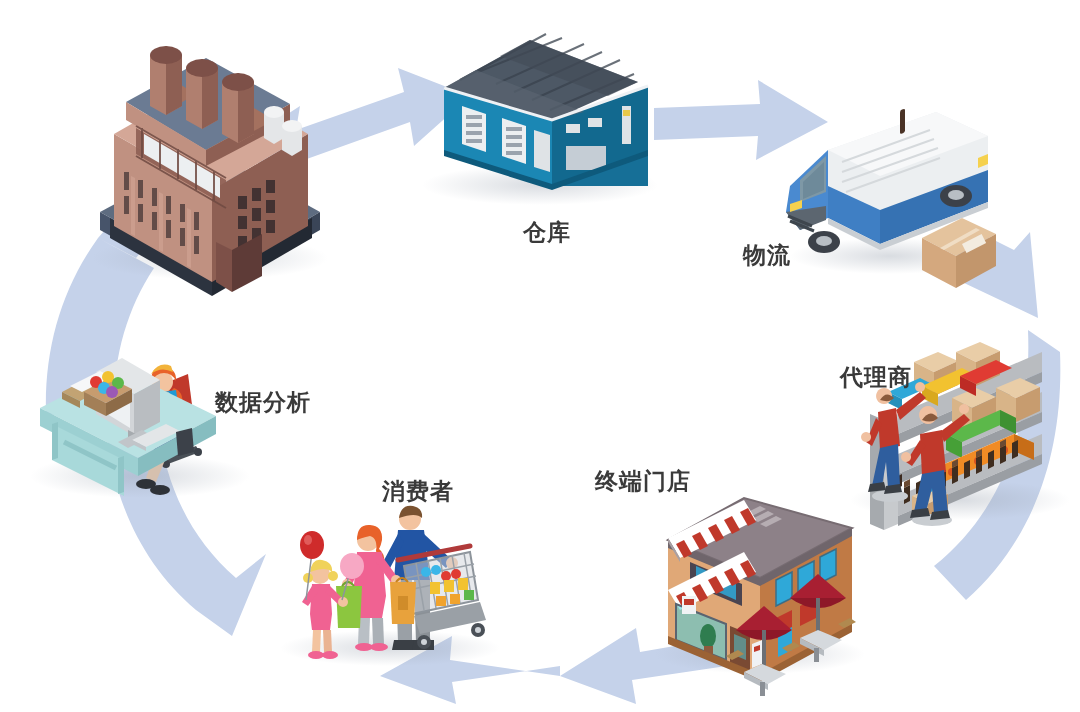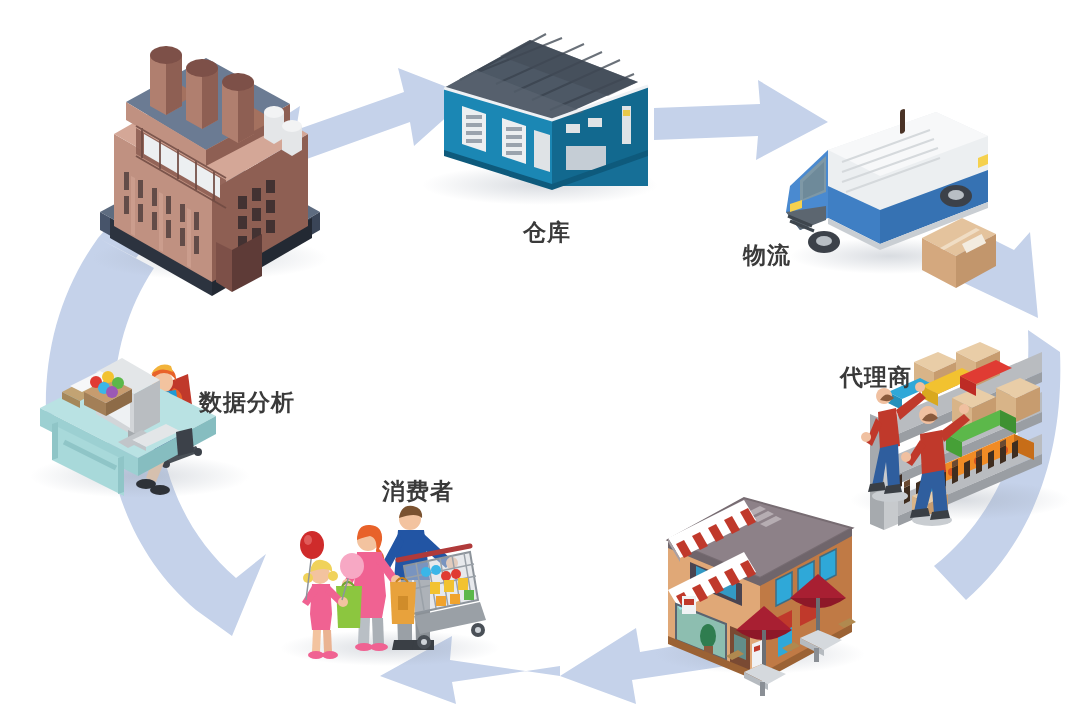--- a/index.html
+++ b/index.html
@@ -665,16 +665,17 @@
         <circle cx="112" cy="392" r="6" fill="#9b59b6"></circle>
       </g>
 
       <path d="M176,432 L192,428 L194,452 L178,456 Z" fill="#3c4149"></path>
     </g>
   </svg>
 
   <div class="node-label" style="left:523px;top:217px;">仓库</div>
   <div class="node-label" style="left:743px;top:240px;">物流</div>
   <div class="node-label" style="left:840px;top:362px;">代理商</div>
+  <div class="node-label" style="left:595px;top:466px;">终端门店</div>
   <div class="node-label" style="left:382px;top:476px;">消费者</div>
-  <div class="node-label" style="left:199px;top:387px;">数据分析</div>
+  <div class="node-label" style="left:215px;top:387px;">数据分析</div>
 
 </div>
 
 </body></html>

